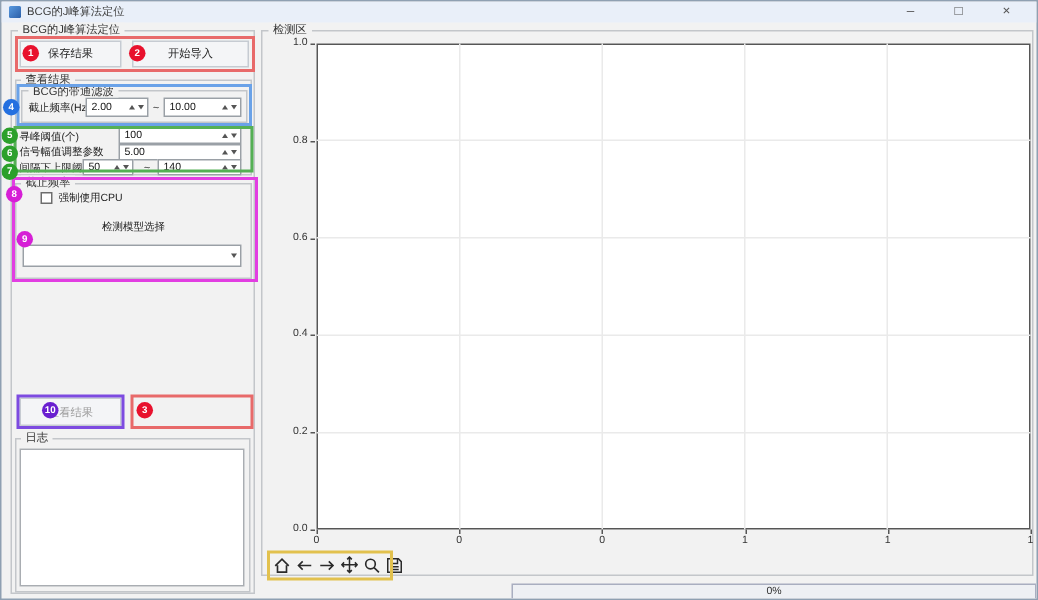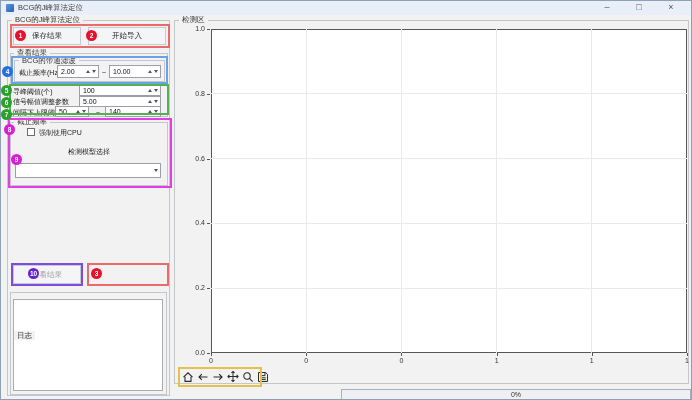--- a/index.html
+++ b/index.html
@@ -131,21 +131,21 @@
   <div class="combo" style="left:14px;top:162px;width:146px;height:15px;">
     <span></span>
     <span class="arrows">
         <i class="tri-down"></i>
       </span>
   </div>
 
   <button class="btn disabled" style="left:12px;top:264px;width:68px;height:19px;">查看结果</button>
 
   <div class="groupbox" style="left:9px;top:291px;width:157px;height:103px;"></div>
-  <div class="group-label" style="left:13px;top:286px;margin-top:44px;">日志</div>
+  <div class="group-label" style="left:13px;top:286px;">日志</div>
   <div class="logbox" style="left:12px;top:298px;width:150px;height:92px;"></div>
 
   <div class="groupbox" style="left:173px;top:19px;width:515px;height:364px;"></div>
   <div class="group-label" style="left:178px;top:14px;">检测区</div>
   <div id="plot-canvas"></div>
   <div id="plot-layer">
       <div class="tickmark-y" style="left: 206px; top: 28px;"></div>
       <div class="y-tick-label" style="left: 180px; top: 24px;">1.0</div>
       <div class="gridline-h" style="left: 210px; top: 92.3px;"></div>
       <div class="tickmark-y" style="left: 206px; top: 92.8px;"></div>

